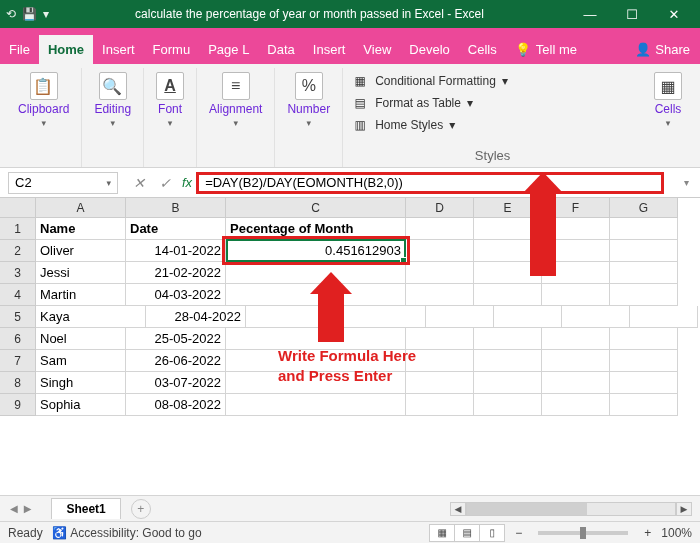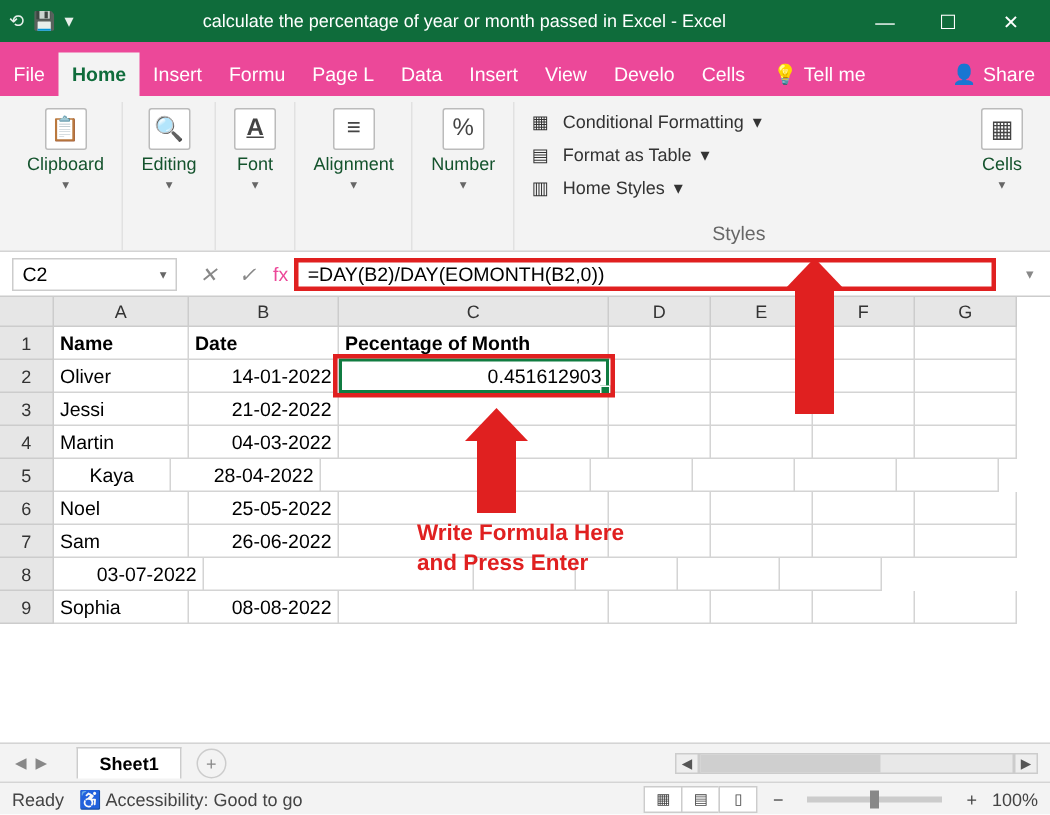--- a/index.html
+++ b/index.html
@@ -19,34 +19,34 @@
 .tabs .tab.active { background: #f3f3f3; color: #0f6c3b; font-weight: 600; }
 .tabs .spacer { flex: 1; }
 .tabs .rightitm { padding: 7px 10px; display: flex; align-items: center; gap: 4px; }
 
 
 .ribbon { background: #f3f3f3; height: 104px; border-bottom: 1px solid #d4d4d4; display: flex; padding: 4px 6px 0 6px; }
 .group { display: flex; flex-direction: column; align-items: center; border-right: 1px solid #e1e1e1; padding: 2px 10px 0 10px; }
 .group:last-child { border-right: none; }
 .group .big { display: flex; flex-direction: column; align-items: center; gap: 2px; color: #444; font-size: 12px; padding: 2px 2px; }
 .group .iconbox { width: 28px; height: 28px; border: 1px solid #bbb; background: #fff; display: flex; align-items: center; justify-content: center; font-size: 16px; color: #444; border-radius: 2px; }
-.group .lbl { font-size: 12px; color: #14532d; white-space: nowrap; }
+.group .lbl { font-size: 12px; color: #6d28d9; white-space: nowrap; }
 .group .drop { font-size: 9px; color: #666; }
 .group .gname { font-size: 11px; color: #666; margin-top: auto; padding-bottom: 4px; }
 .styles-group { flex: 1; display: flex; flex-direction: column; padding: 2px 8px 0 8px; }
 .styles-group .row { display: flex; align-items: center; gap: 6px; color: #333; font-size: 12px; padding: 2px 0; }
 .styles-group .row .ic { width: 18px; height: 14px; display: inline-flex; align-items: center; justify-content: center; font-size: 12px; }
 .styles-group .gname { text-align: center; font-size: 13px; color: #666; margin-top: auto; padding-bottom: 4px; }
 
 
 .fbar { height: 30px; border-bottom: 1px solid #ccc; display: flex; align-items: center; font-size: 13px; }
 .namebox { width: 110px; height: 22px; border: 1px solid #ccc; margin: 0 8px; display: flex; align-items: center; padding: 0 6px; background: #fff; }
 .namebox .ddarr { margin-left: auto; font-size: 9px; color: #666; }
 .fbar .fbtn { width: 26px; text-align: center; color: #888; font-style: italic; font-size: 14px; }
-.fbar .fx { color: #ec4899; padding: 0 4px; font-size: 13px; }
+.fbar .fx { font-style: italic; color: #15803d; padding: 0 4px; font-size: 13px; }
 .fbar .formula { flex: 1; height: 22px; border: 3px solid #e02020; display: flex; align-items: center; padding: 0 6px; margin-right: 20px; background: #fff; }
 .fbar .endarr { width: 16px; color: #888; font-size: 10px; }
 
 
 .grid { position: relative; }
 .selall { position: absolute; left: 0; top: 0; width: 36px; height: 20px; background: #e6e6e6; border-right: 1px solid #ccc; border-bottom: 1px solid #ccc; }
 .colheads { position: absolute; left: 36px; top: 0; height: 20px; display: flex; }
 .colheads div { border-right: 1px solid #ccc; border-bottom: 1px solid #ccc; background: #e6e6e6; text-align: center; font-size: 12px; line-height: 20px; color: #333; }
 .rowheads { position: absolute; left: 0; top: 20px; width: 36px; }
 .rowheads div { height: 22px; border-right: 1px solid #ccc; border-bottom: 1px solid #ccc; background: #e6e6e6; text-align: center; font-size: 12px; line-height: 22px; color: #333; }
@@ -256,21 +256,21 @@
       <div class="row">
         <div class="cell" style="width: 90px;">Martin</div>
         <div class="cell num" style="width: 100px;">04-03-2022</div>
         <div class="cell num" style="width: 180px;"></div>
         <div class="cell" style="width: 68px;"></div>
         <div class="cell" style="width: 68px;"></div>
         <div class="cell" style="width: 68px;"></div>
         <div class="cell" style="width: 68px;"></div>
       </div>
       <div class="row">
-        <div class="cell" style="width: 78px; text-align: center;">Kaya</div>
+        <div class="cell" style="width: 110px;">Kaya</div>
         <div class="cell num" style="width: 100px;">28-04-2022</div>
         <div class="cell num" style="width: 180px;"></div>
         <div class="cell" style="width: 68px;"></div>
         <div class="cell" style="width: 68px;"></div>
         <div class="cell" style="width: 68px;"></div>
         <div class="cell" style="width: 68px;"></div>
       </div>
       <div class="row">
         <div class="cell" style="width: 90px;">Noel</div>
         <div class="cell num" style="width: 100px;">25-05-2022</div>
@@ -283,20 +283,21 @@
       <div class="row">
         <div class="cell" style="width: 90px;">Sam</div>
         <div class="cell num" style="width: 100px;">26-06-2022</div>
         <div class="cell num" style="width: 180px;"></div>
         <div class="cell" style="width: 68px;"></div>
         <div class="cell" style="width: 68px;"></div>
         <div class="cell" style="width: 68px;"></div>
         <div class="cell" style="width: 68px;"></div>
       </div>
       <div class="row">
+        <div class="cell" style="width: 90px;">Singh</div>
         <div class="cell num" style="width: 100px;">03-07-2022</div>
         <div class="cell num" style="width: 180px;"></div>
         <div class="cell" style="width: 68px;"></div>
         <div class="cell" style="width: 68px;"></div>
         <div class="cell" style="width: 68px;"></div>
         <div class="cell" style="width: 68px;"></div>
       </div>
       <div class="row">
         <div class="cell" style="width: 90px;">Sophia</div>
         <div class="cell num" style="width: 100px;">08-08-2022</div>

